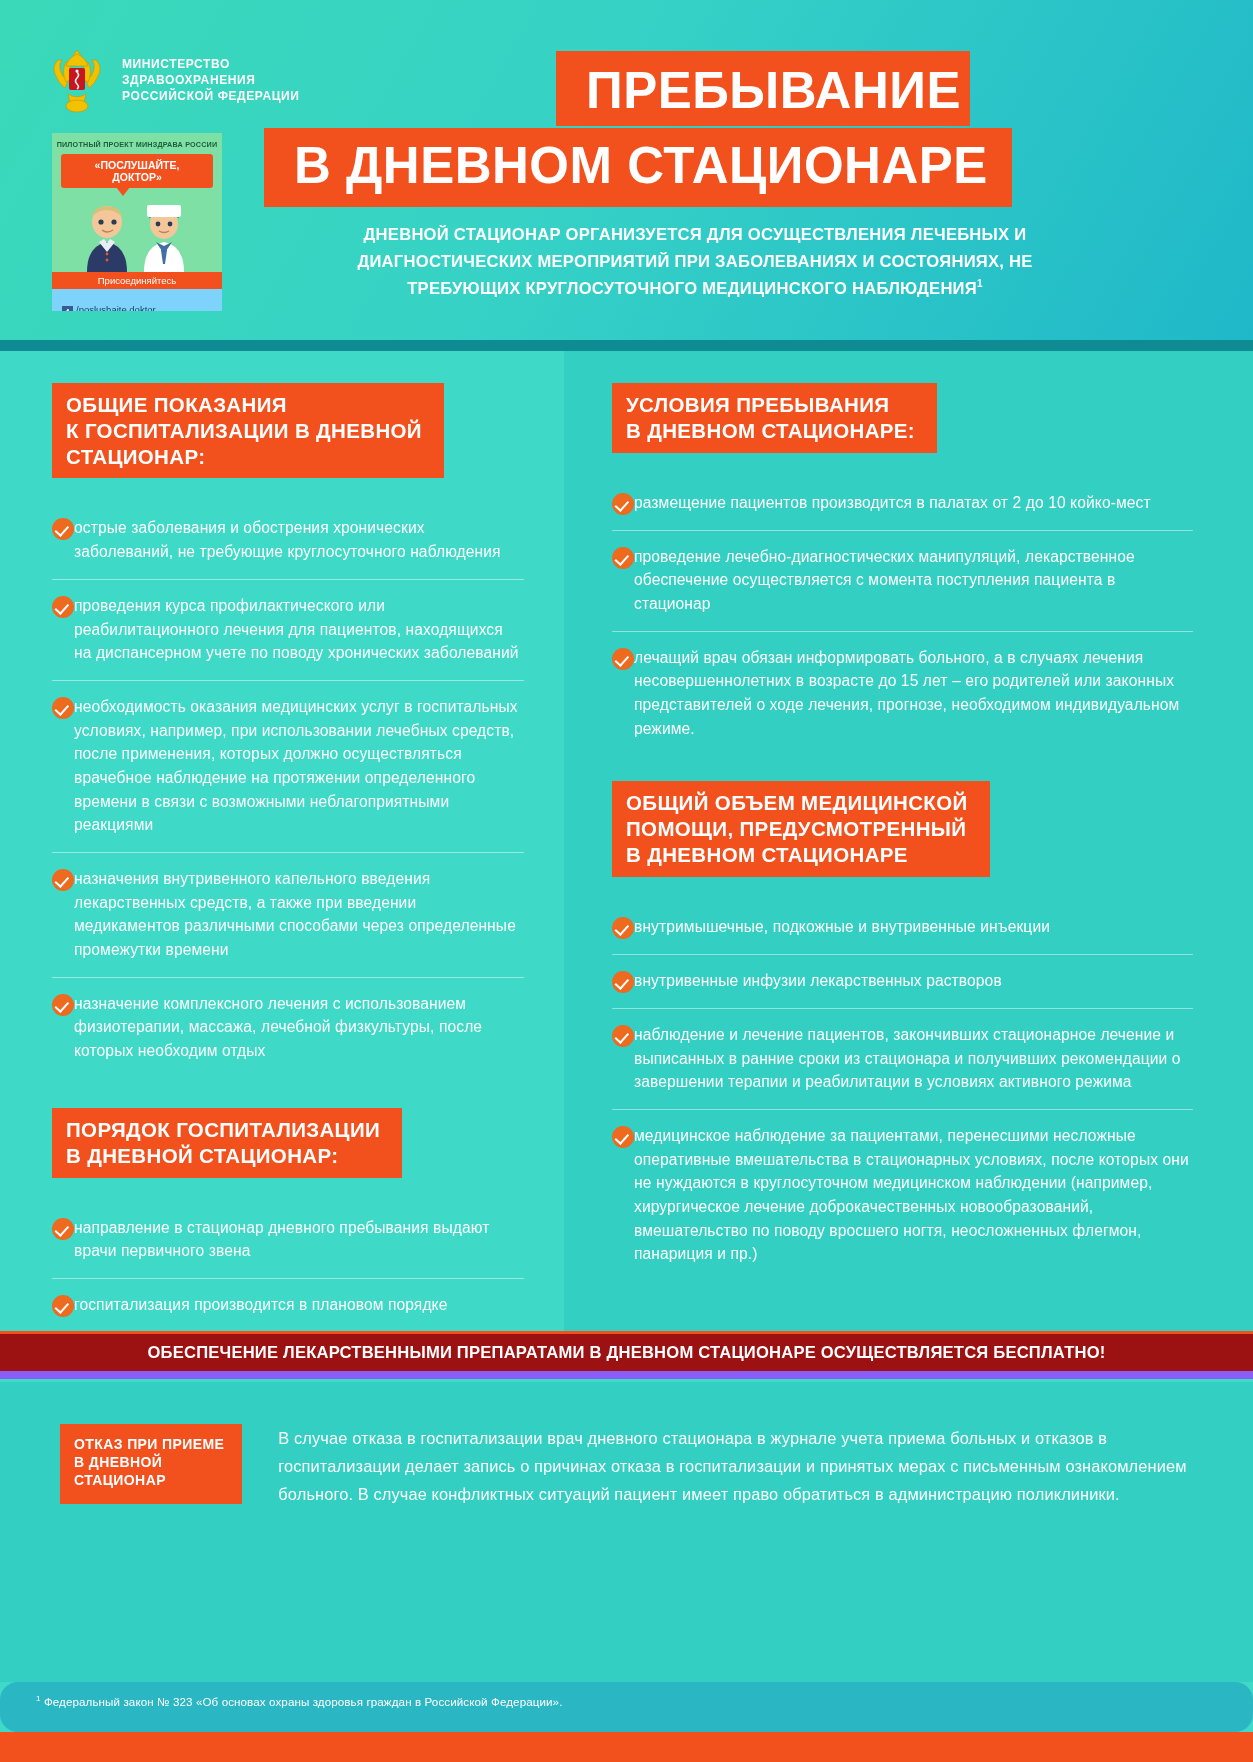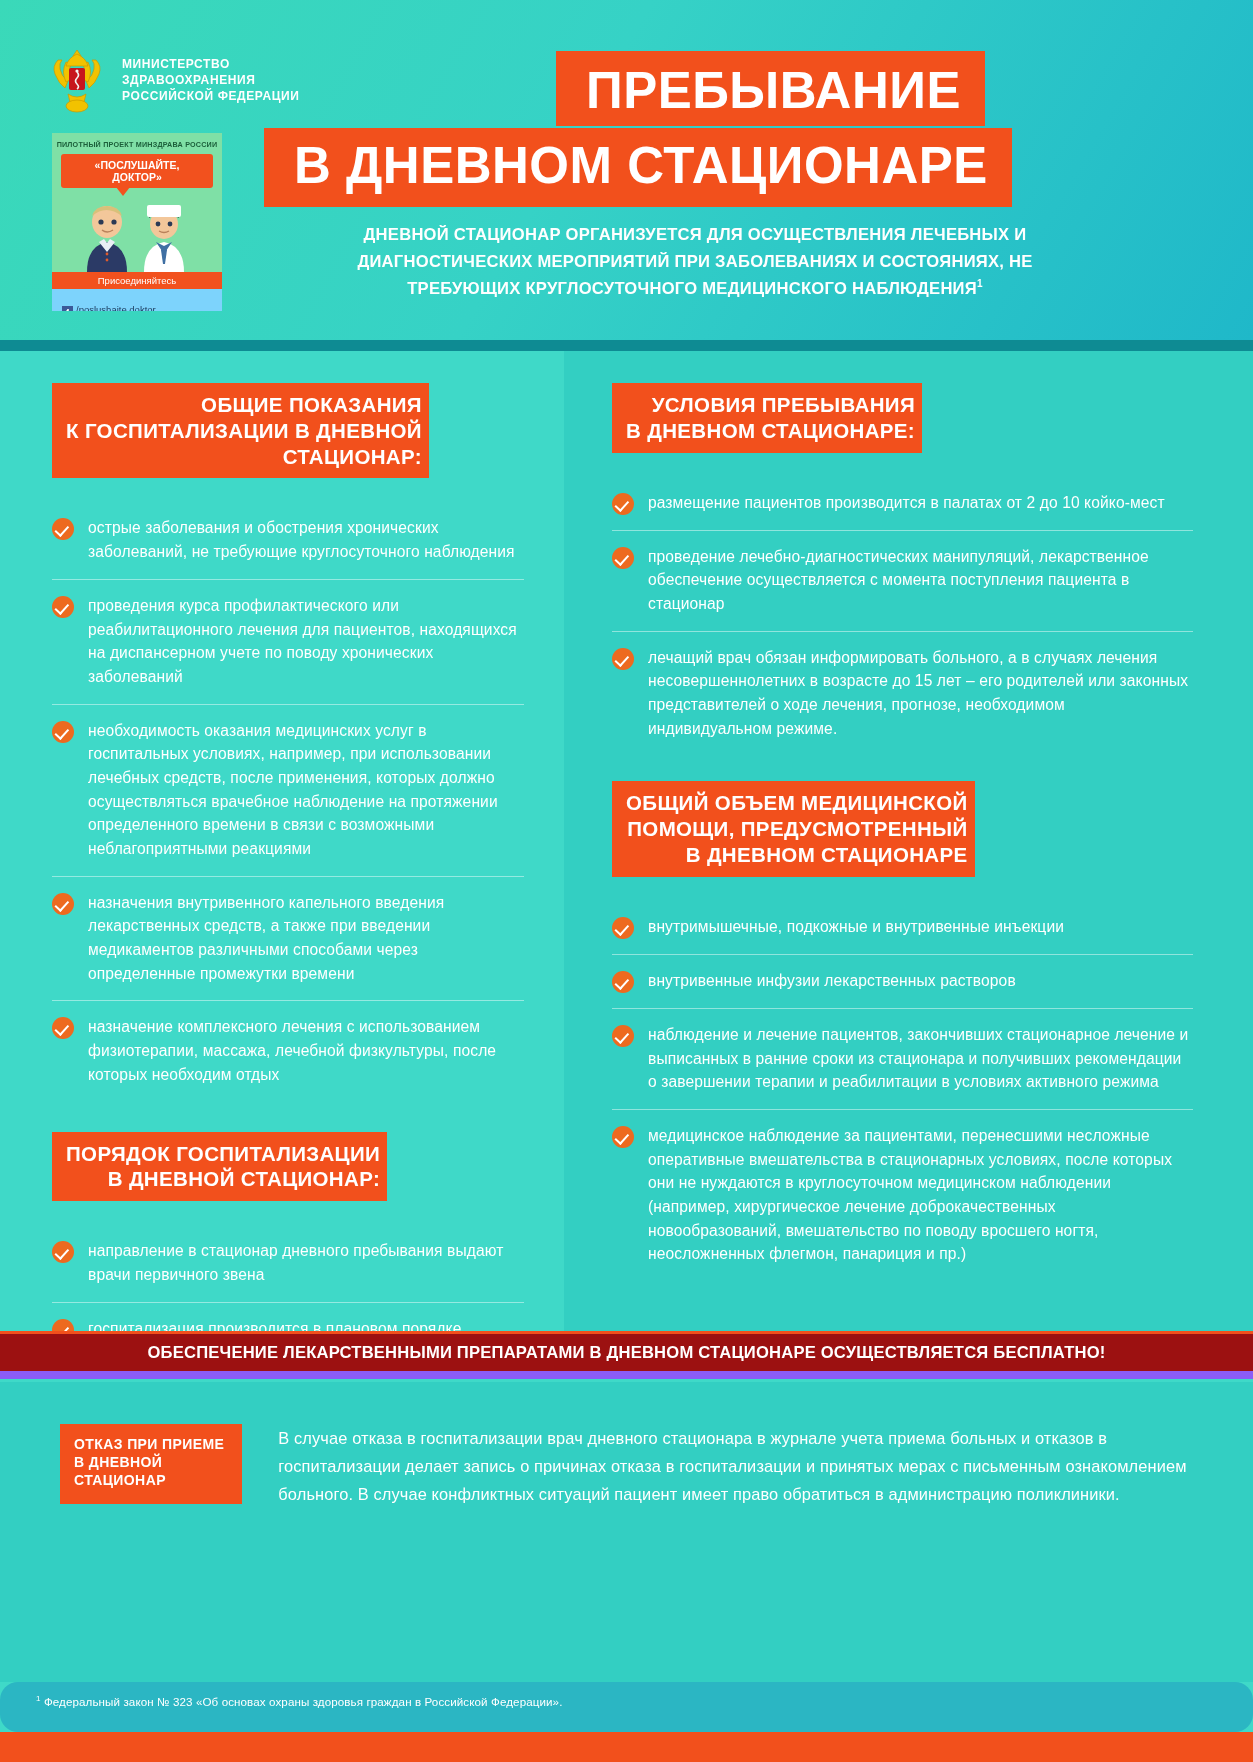--- a/index.html
+++ b/index.html
@@ -106,21 +106,21 @@
   .title-block {
     position: absolute;
     background: #f2501c;
     color: #ffffff;
     font-weight: bold;
     letter-spacing: 0.5px;
     white-space: nowrap;
   }
   .title-line-1 {
     left: 556px; top: 51px;
-    padding: 10px 24px 6px 30px;
+    padding: 10px 9px 6px 30px;
     font-size: 51px;
   }
   .title-line-2 {
     left: 264px; top: 128px;
     padding: 8px 24px 12px 30px;
     font-size: 51px;
   }
 
   .lede {
     position: absolute;
@@ -154,26 +154,25 @@
     display: inline-block;
     background: #f2501c;
     color: #fff;
     font-size: 20.5px;
     font-weight: bold;
     line-height: 1.26;
     letter-spacing: 0.35px;
     padding: 9px 16px 9px 14px;
     margin-bottom: 24px;
   }
-  h2.section.stacked { padding-right: 7px; text-align: right; }
+  h2.section.stacked { padding-right: 22px; }
 
   ul.bullets { list-style: none; }
   ul.bullets > li {
     display: flex;
-    gap: 14px;
     padding: 14px 0 15px 0;
     border-bottom: 1.5px solid rgba(255,255,255,0.45);
   }
   ul.bullets > li:last-child { border-bottom: none; }
 
   .check {
     flex: 0 0 auto;
     width: 22px; height: 22px;
     border-radius: 50%;
     background: #ed6a1f;

